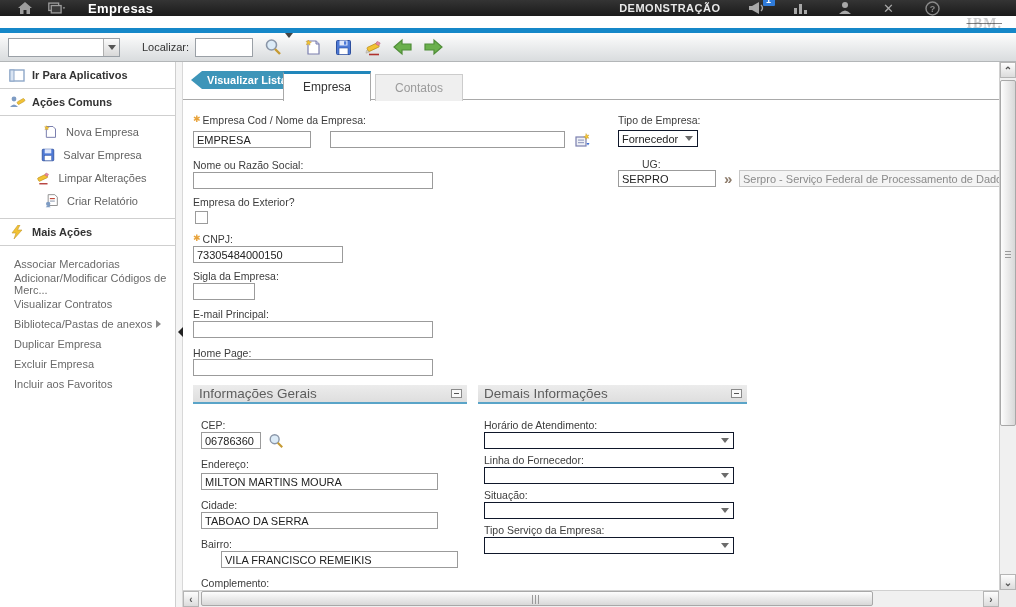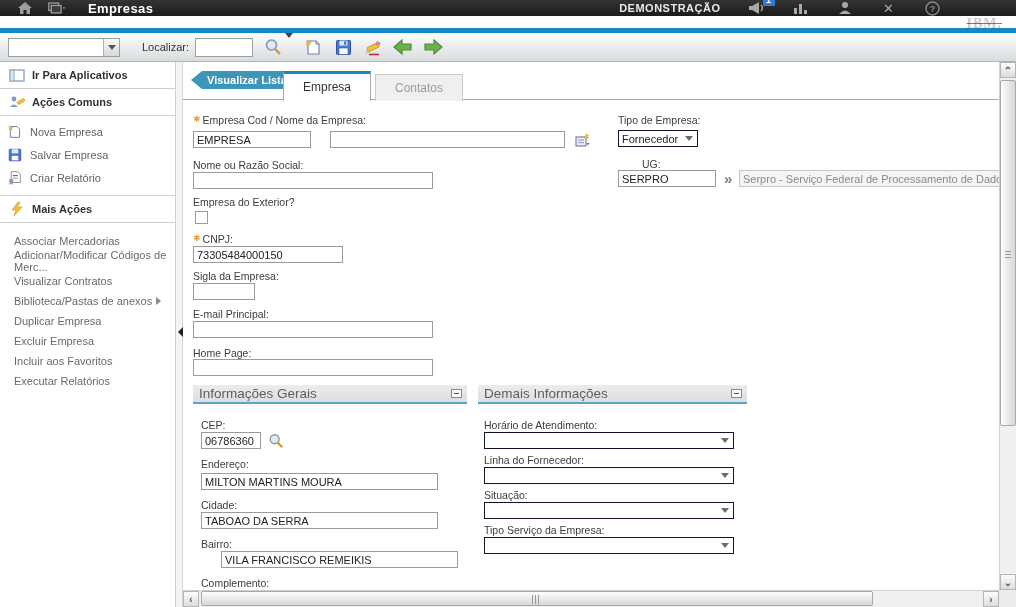--- a/index.html
+++ b/index.html
@@ -35,21 +35,21 @@
   .tbicon { margin-left:10px; width:20px; height:20px; display:inline-flex; align-items:center; justify-content:center; }
   .mini-caret { margin-left:2px; }
 
   
   .sidebar { position:absolute; left:0; top:62px; width:176px; bottom:0; background:#fff; border-right:1px solid #cfcfcf; }
   .side-gutter { position:absolute; left:176px; top:62px; width:7px; bottom:0; background:#f4f4f4; border-right:1px solid #d8d8d8; }
   .collapse-handle { position:absolute; left:178px; top:326px; width:0; height:0;
     border-top:6px solid transparent; border-bottom:6px solid transparent; border-right:6px solid #222; }
   .side-row { display:flex; align-items:center; height:27px; padding-left:8px; font-size:11px; color:#333; }
   .side-row.hdr { font-weight:bold; border-bottom:1px solid #cfcfcf; }
-  .side-item { display:flex; align-items:center; height:23px; padding-left:6px; font-size:11px; color:#636363; cursor:pointer; }
+  .side-item { display:flex; align-items:center; height:23px; padding-left:6px; font-size:11px; color:#636363; cursor:pointer;justify-content:center; }
   .side-item .sicon { width:17px; height:16px; margin-right:7px; display:inline-flex; align-items:center; justify-content:center; }
   .side-plain { position:relative; display:flex; align-items:center; height:20px; padding-left:14px; font-size:11px; color:#6a6a6a; cursor:pointer; }
   .side-plain .sub-arrow { position:absolute; right:14px; width:0; height:0;
     border-top:4px solid transparent; border-bottom:4px solid transparent; border-left:5px solid #888; }
   .hicon { width:18px; height:16px; margin-right:6px; display:inline-flex; align-items:center; justify-content:center; }
 
   
   .main { position:absolute; left:183px; top:62px; width:816px; height:528px; background:#fff; overflow:hidden; }
   .tabstrip { position:absolute; left:0; top:0; width:100%; height:38px; border-bottom:1px solid #a9a9a9; background:#fff; }
   .backbtn { position:absolute; left:8px; top:9px; height:18px; line-height:18px; padding:0 10px 0 16px;
@@ -230,20 +230,30 @@
           <svg width="14" height="14" viewBox="0 0 17 17">
               <rect x="1.5" y="1.5" width="14" height="14" rx="1" fill="#4d79d6" stroke="#2d4f9e"></rect>
               <rect x="4.5" y="1.5" width="8" height="5" fill="#dfe7fb"></rect>
               <rect x="4" y="9" width="9" height="6.5" fill="#fff" stroke="#2d4f9e" stroke-width=".6"></rect>
             </svg>
         </span>
         <span>Salvar Empresa</span>
       </div>
       <div class="side-item">
         <span class="sicon">
+          <svg width="16" height="14" viewBox="0 0 19 17">
+              <rect x="3" y="6" width="12" height="4.5" rx="1" transform="rotate(-25 9 8)" fill="#f2c233" stroke="#b98e1e" stroke-width=".7"></rect>
+              <path d="M13.2 2.4 l3 1.6 -1.6 2.6 -2.9 -1.7 Z" fill="#e98aa2" stroke="#b95f7a" stroke-width=".6"></path>
+              <line x1="5" y1="15.5" x2="15" y2="15.5" stroke="#b0322e" stroke-width="1.6"></line>
+            </svg>
+        </span>
+        <span>Limpar Alterações</span>
+      </div>
+      <div class="side-item">
+        <span class="sicon">
           <svg width="15" height="15" viewBox="0 0 18 18">
               <path d="M5 2 H13 L16 5 V15 H5 Z" fill="#fff" stroke="#8a8a8a" stroke-width="1.1"></path>
               <rect x="7" y="6" width="6" height="1.4" fill="#c04a3a"></rect>
               <rect x="7" y="9" width="6" height="1.4" fill="#9aa6b8"></rect>
               <circle cx="5" cy="13" r="2.6" fill="#7e9cc4"></circle>
               <path d="M2 17 q3 -3.4 6 0 z" fill="#7e9cc4"></path>
             </svg>
         </span>
         <span>Criar Relatório</span>
       </div>
@@ -271,23 +281,20 @@
           <span class="sub-arrow"></span>
         </div>
       <div class="side-plain">
           <span>Duplicar Empresa</span>
         </div>
       <div class="side-plain">
           <span>Excluir Empresa</span>
         </div>
       <div class="side-plain">
           <span>Incluir aos Favoritos</span>
-        </div>
-      <div class="side-plain">
-          <span>Executar Relatórios</span>
         </div>
     </div>
   </div>
   <div class="side-gutter"></div>
   <div class="collapse-handle"></div>
 
   <div class="main">
     <div class="tabstrip">
       <span class="backbtn">Visualizar Lista</span>
       <span class="tab active">Empresa</span>

